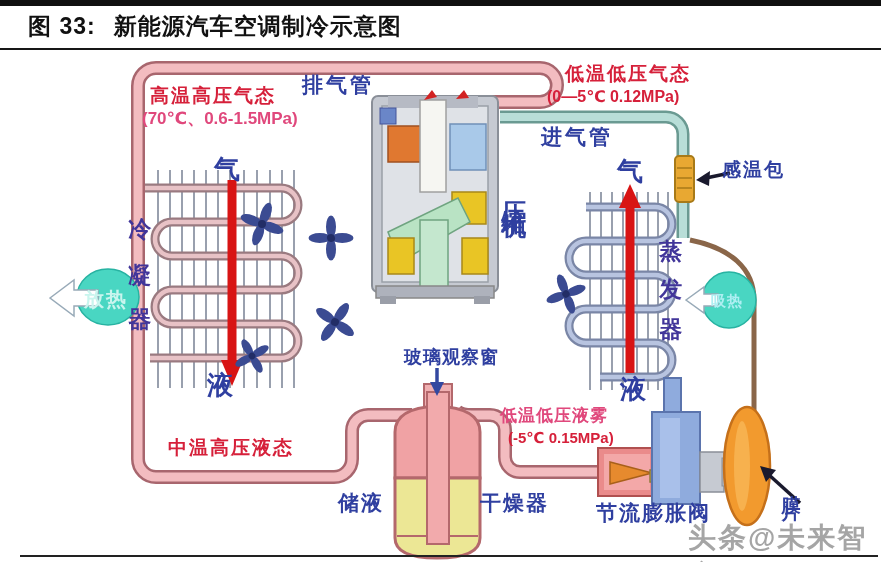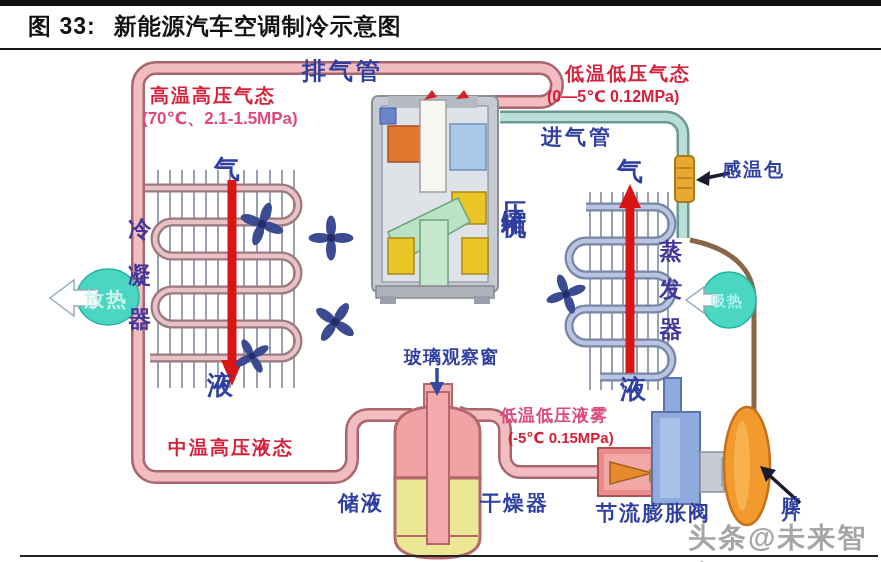--- a/index.html
+++ b/index.html
@@ -161,28 +161,28 @@
     </g>
   </svg>
 
   <div class="topbar"></div>
   <div class="titlerow">
     <span class="fig">图 33:</span><span>新能源汽车空调制冷示意图</span>
   </div>
   <div class="titlerule"></div>
 
   <div class="lbl red" style="left:150px;top:86px;font-size:19px;letter-spacing:2px;">高温高压气态</div>
-  <div class="lbl pink" style="left:142px;top:110px;font-size:17px;">(70℃、2.1-1.5MPa)</div>
+  <div class="lbl pink" style="left:142px;top:110px;font-size:17px;">(70℃、0.6-1.5MPa)</div>
   <div class="lbl red" style="left:565px;top:64px;font-size:19px;letter-spacing:2px;">低温低压气态</div>
   <div class="lbl red" style="left:547px;top:89px;font-size:16px;">(0—5℃ 0.12MPa)</div>
   <div class="lbl red" style="left:168px;top:438px;font-size:19px;letter-spacing:2px;">中温高压液态</div>
   <div class="lbl pink" style="left:500px;top:407px;font-size:17px;letter-spacing:1px;">低温低压液雾</div>
   <div class="lbl red" style="left:508px;top:430px;font-size:15px;">(-5℃ 0.15MPa)</div>
 
-  <div class="lbl blue" style="left:302px;top:58px;font-size:24px;letter-spacing:3px;">排气管</div>
+  <div class="lbl blue" style="left:302px;top:74px;font-size:21px;letter-spacing:3px;">排气管</div>
   <div class="lbl blue" style="left:541px;top:126px;font-size:21px;letter-spacing:3px;">进气管</div>
   <div class="lbl blue" style="left:722px;top:160px;font-size:19px;letter-spacing:2px;">感温包</div>
   <div class="lbl blue v" style="left:501px;top:182px;font-size:25px;letter-spacing:6px;">压缩机</div>
   <div class="lbl navy v" style="left:128px;top:198px;font-size:23px;letter-spacing:46px;">冷凝器</div>
   <div class="lbl navy v" style="left:659px;top:220px;font-size:23px;letter-spacing:40px;">蒸发器</div>
   <div class="lbl blue" style="left:371px;top:348px;font-size:18px;letter-spacing:1px;margin-left:33px;">玻璃观察窗</div>
   <div class="lbl blue" style="left:338px;top:492px;font-size:21px;letter-spacing:2px;">储液</div>
   <div class="lbl blue" style="left:480px;top:492px;font-size:21px;letter-spacing:2px;">干燥器</div>
   <div class="lbl blue" style="left:596px;top:502px;font-size:21px;letter-spacing:2px;">节流膨胀阀</div>
   <div class="lbl blue v" style="left:781px;top:480px;font-size:19px;letter-spacing:6px;">膜片</div>

